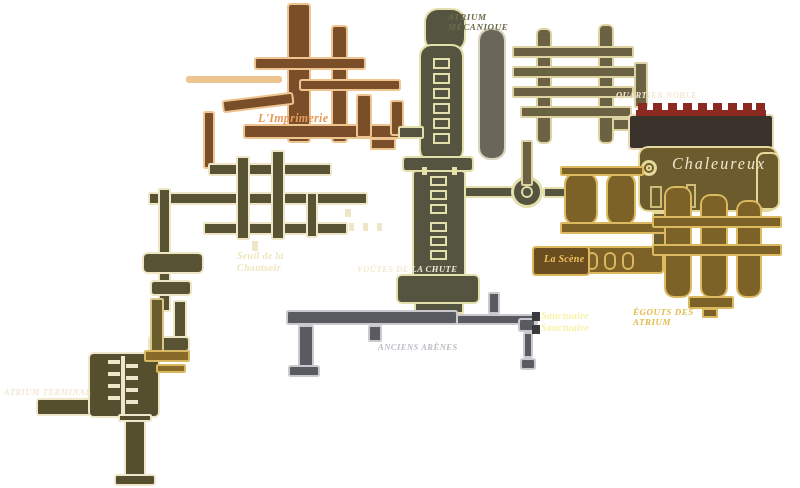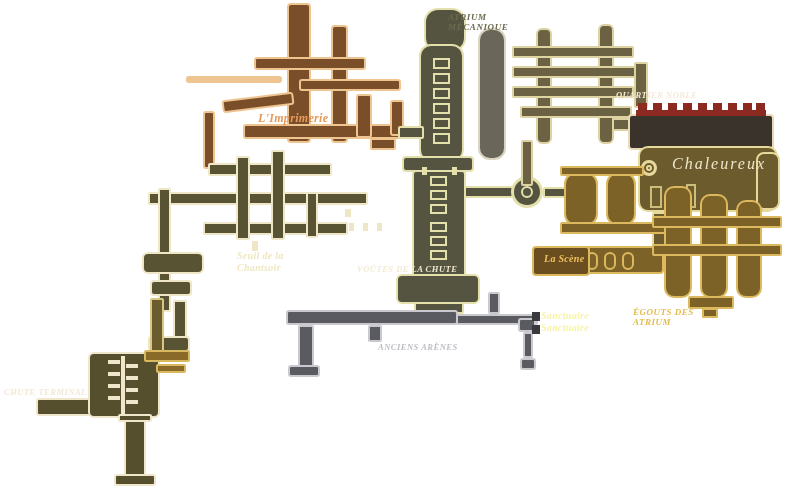--- a/index.html
+++ b/index.html
@@ -199,15 +199,15 @@
       <div>Sanctuaire</div>
     </div>
     <div class="label" style="left: 633px; top: 307px; color: rgb(227, 187, 78); font-size: 9px; font-weight: bold; letter-spacing: 0.5px; font-family: &quot;Liberation Serif&quot;, serif;">
       <div>ÉGOUTS DES</div>
       <div>ATRIUM</div>
     </div>
     <div class="label" style="left: 378px; top: 343px; color: rgb(189, 189, 196); font-size: 8.5px; font-weight: bold; letter-spacing: 0.5px; font-family: &quot;Liberation Serif&quot;, serif;">
       <div>ANCIENS ARÈNES</div>
     </div>
     <div class="label" style="left: 4px; top: 388px; color: rgb(242, 232, 212); font-size: 8.5px; font-weight: bold; letter-spacing: 0.5px; font-family: &quot;Liberation Serif&quot;, serif;">
-      <div>CHUTE TERMINAL</div>
+      <div>ATRIUM TERMINAL</div>
     </div>
   </div>
 
 </body></html>

